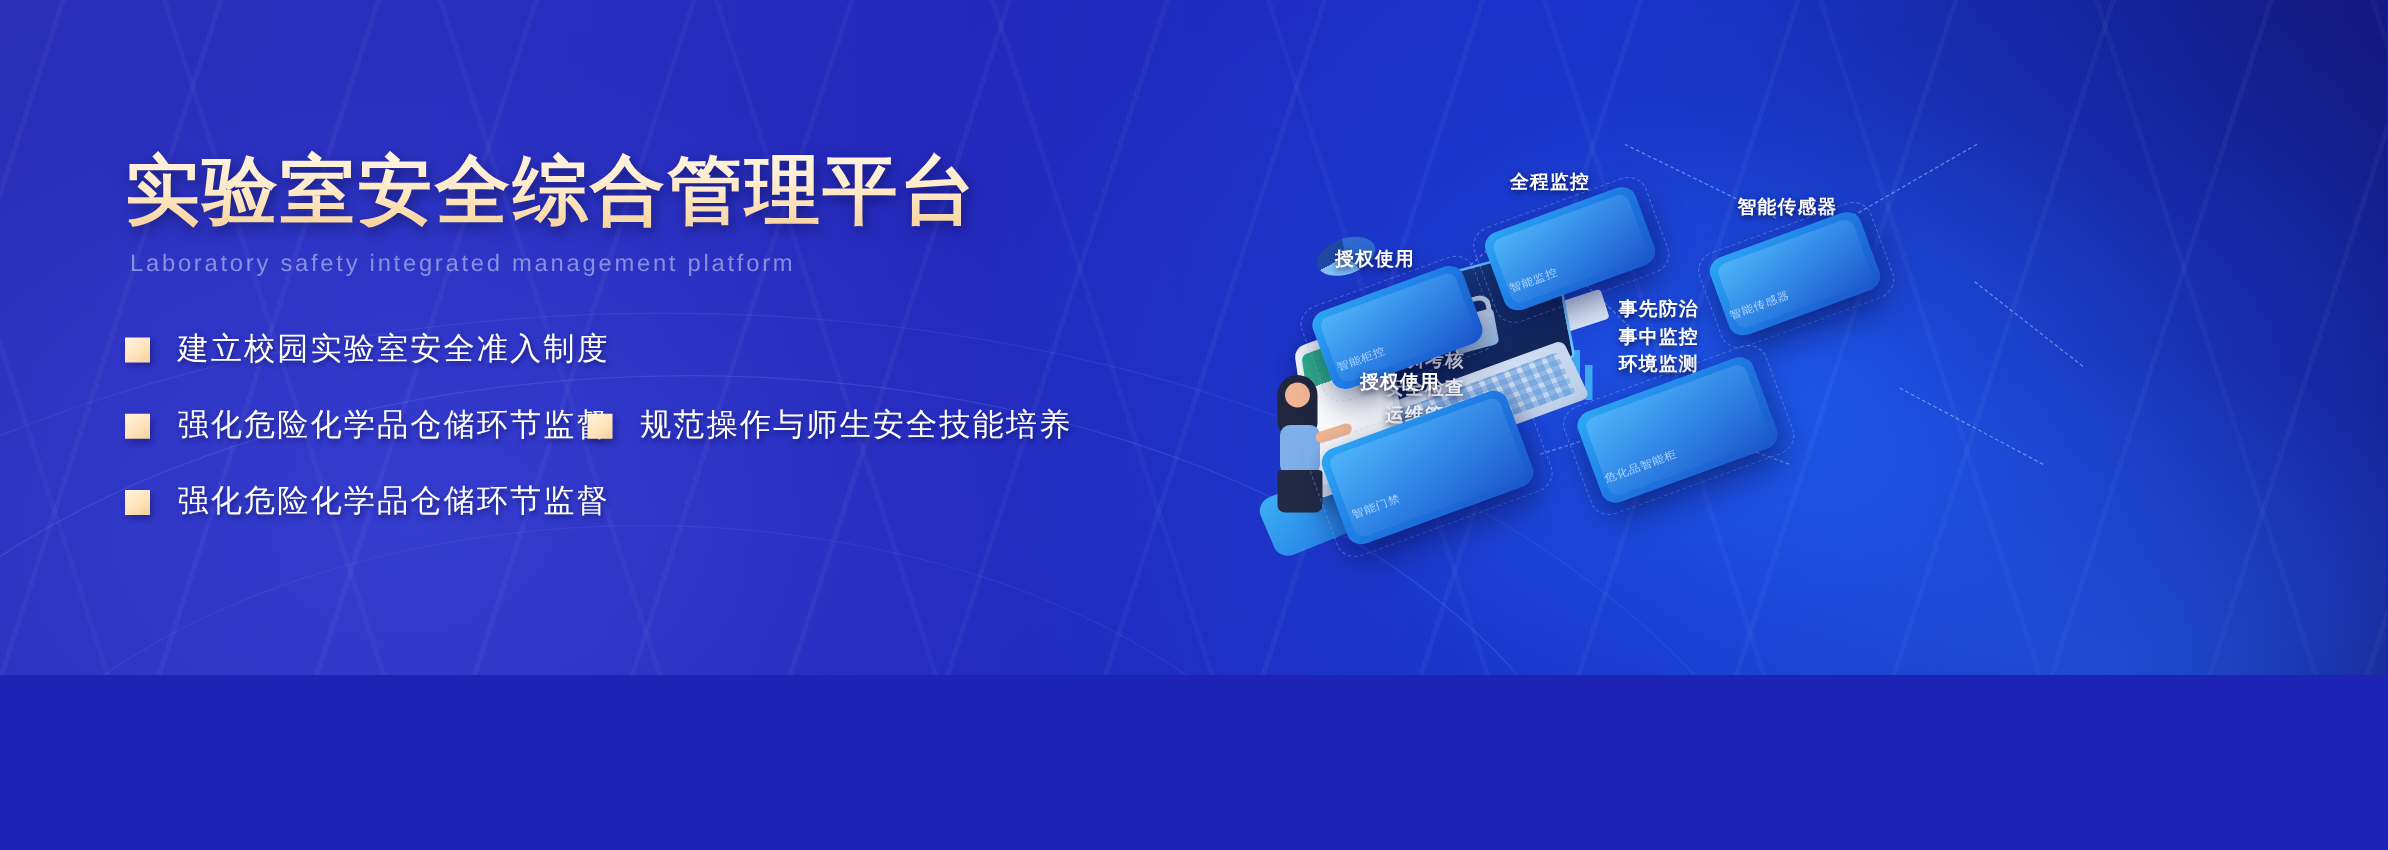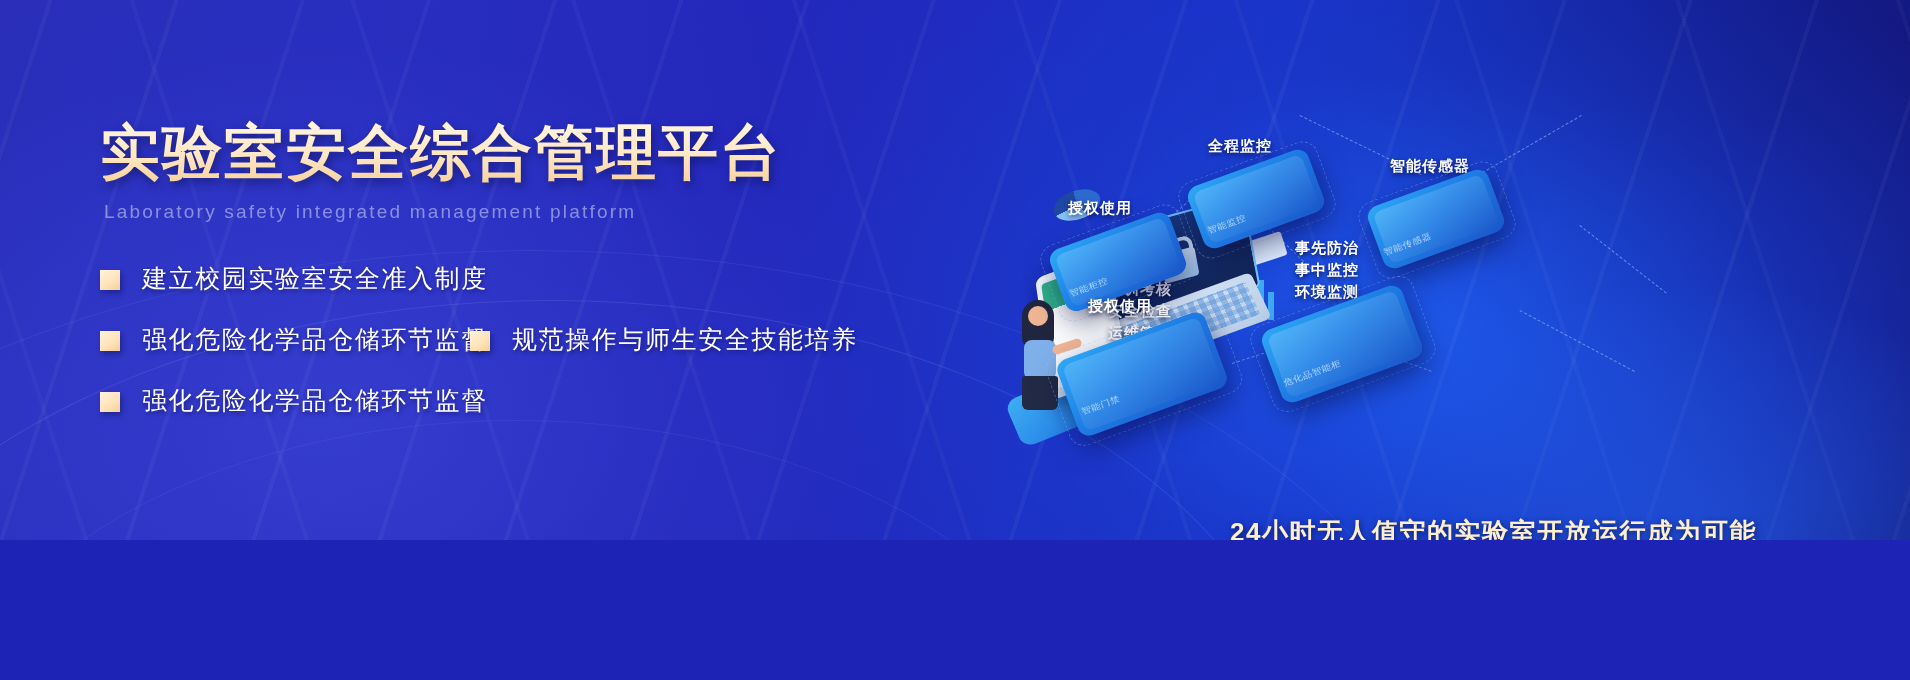--- a/index.html
+++ b/index.html
@@ -277,14 +277,13 @@
     <div class="cardcap" style="left:284px;top:272px;">危化品智能柜</div>
 
     <div class="nlabel" style="left:88px;top:200px;">授权使用</div>
     <div class="cardring" style="left:58px;top:228px;width:170px;height:100px;"></div>
     <div class="card" style="left:68px;top:236px;width:148px;height:86px;">
         <div class="inner"></div>
       </div>
     <div class="cardcap" style="left:82px;top:304px;">智能门禁</div>
   </div>
 
-  <div class="tagline">24小时无人值守的实验室开放运行成为可能</div>
 </div>
 
 </body></html>

